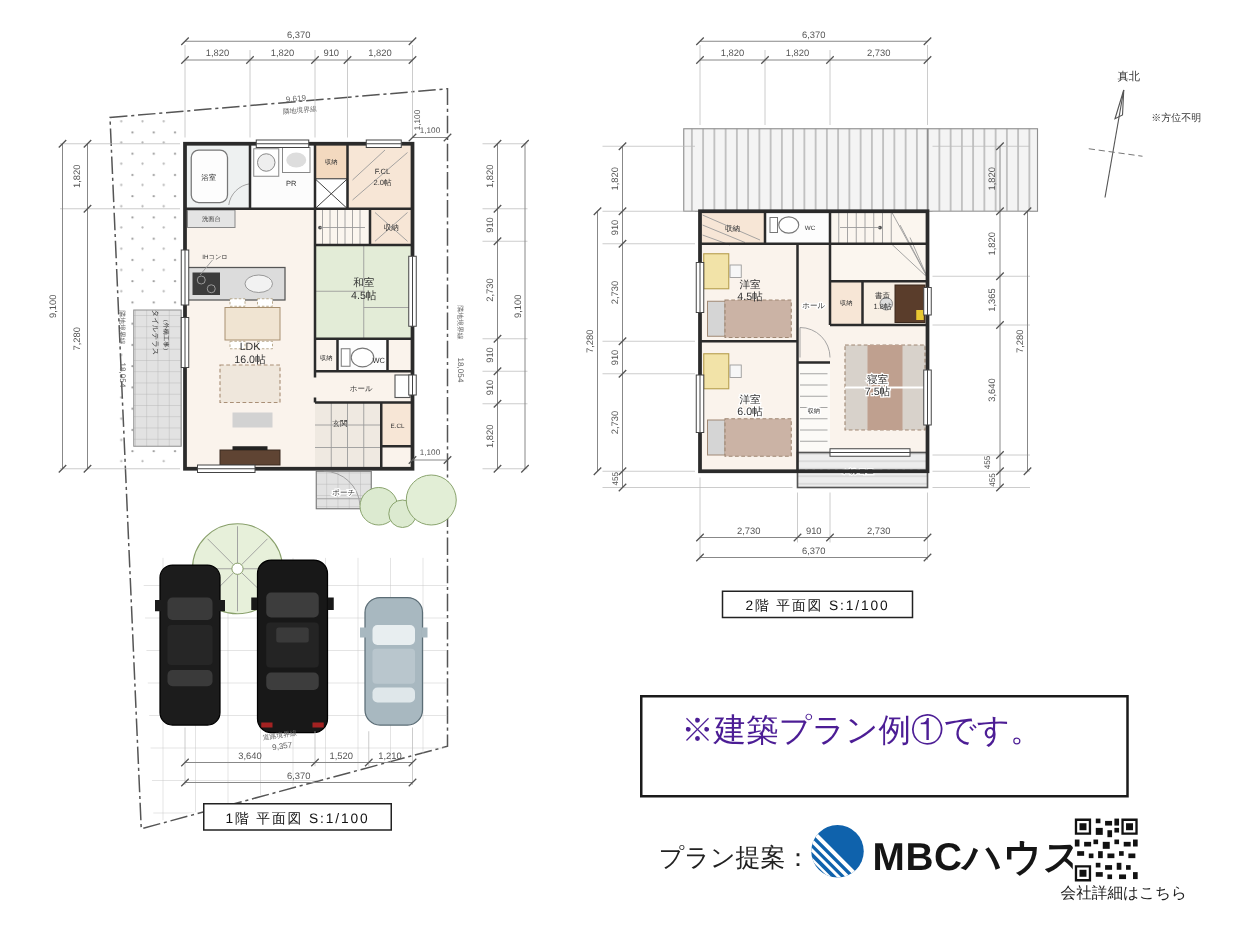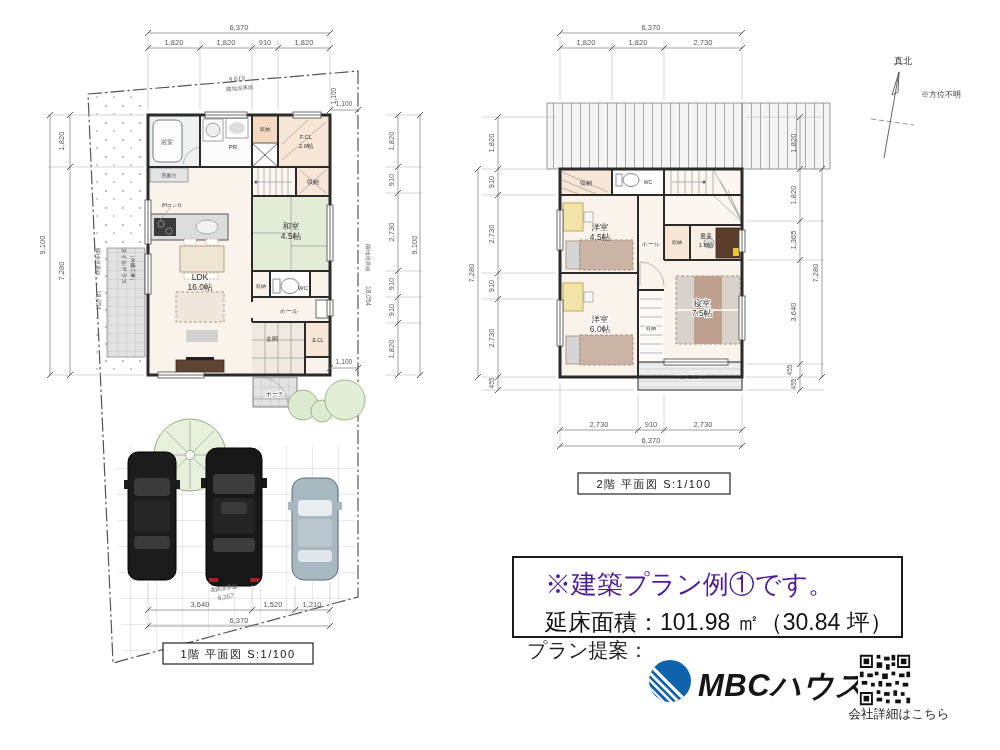--- a/index.html
+++ b/index.html
@@ -20,22 +20,22 @@
   .tick{stroke:#555;stroke-width:1;fill:none;}
   .ext{stroke:#bbb;stroke-width:0.6;fill:none;}
   .site{stroke:#555;stroke-width:1.2;fill:none;stroke-dasharray:14 3 2.5 3;}
   .thin{stroke:#999;stroke-width:0.7;fill:none;}
   .overlay{position:absolute;color:#222;}
   #disclaimer{left:436px;top:519px;font-size:13px;letter-spacing:0.2px;color:#333;}
   #infobox{left:512px;top:556px;width:391px;height:82px;border:2px solid #1a1a1a;
            box-sizing:border-box;padding:9px 0 0 31px;}
   #infobox .l1{font-size:26px;color:#4c1d95;}
   #infobox .l2{font-size:23px;color:#111;margin-top:5px;}
-  #plan-label{left:527px;top:637px;font-size:20px;color:#222;}
-  #brand{left:698px;top:665px;font-size:31px;font-weight:bold;color:#151515;letter-spacing:0.5px;font-style:italic;}
+  #plan-label{left:527px;top:673px;font-size:20px;color:#222;}
+  #brand{left:698px;top:665px;font-size:31px;font-weight:bold;color:#151515;letter-spacing:0.5px;}
   #logo{position:absolute;left:648px;top:659px;}
   #qr{position:absolute;left:858px;top:653px;}
   #qr-caption{left:844px;top:706px;font-size:12.5px;color:#222;width:110px;text-align:center;}
 </style>
 </head>
 <body>
 
 <div id="canvas">
 
 <svg width="1000" height="750" viewBox="0 0 1000 750">
@@ -440,21 +440,20 @@
     <path d="M899,72L892,95L898,92Z" fill="none" stroke="#555" stroke-width="0.9"></path>
     <line x1="871" y1="119" x2="914" y2="125" stroke="#777" stroke-width="0.8" stroke-dasharray="5 3"></line>
     <text x="921" y="97" font-size="8" fill="#333">※方位不明</text>
   </g>
 </svg>
 
 
 
 <div class="overlay" id="infobox">
   <div class="l1">※建築プラン例①です。</div>
-  <div class="l2">延床面積：101.98 ㎡（30.84 坪）</div>
 </div>
 
 <div class="overlay" id="plan-label">プラン提案：</div>
 
 <svg id="logo" width="44" height="44" viewBox="0 0 44 44">
   <circle cx="22" cy="22" r="21" fill="#0f62ac"></circle>
   <g clip-path="url(#clipLogo)" transform="rotate(-45 22 22)">
     <rect x="2" y="-8" width="2" height="60" fill="#fff"></rect>
     <rect x="7" y="-8" width="2.4" height="60" fill="#fff"></rect>
     <rect x="12" y="-8" width="2.8" height="60" fill="#fff"></rect>

